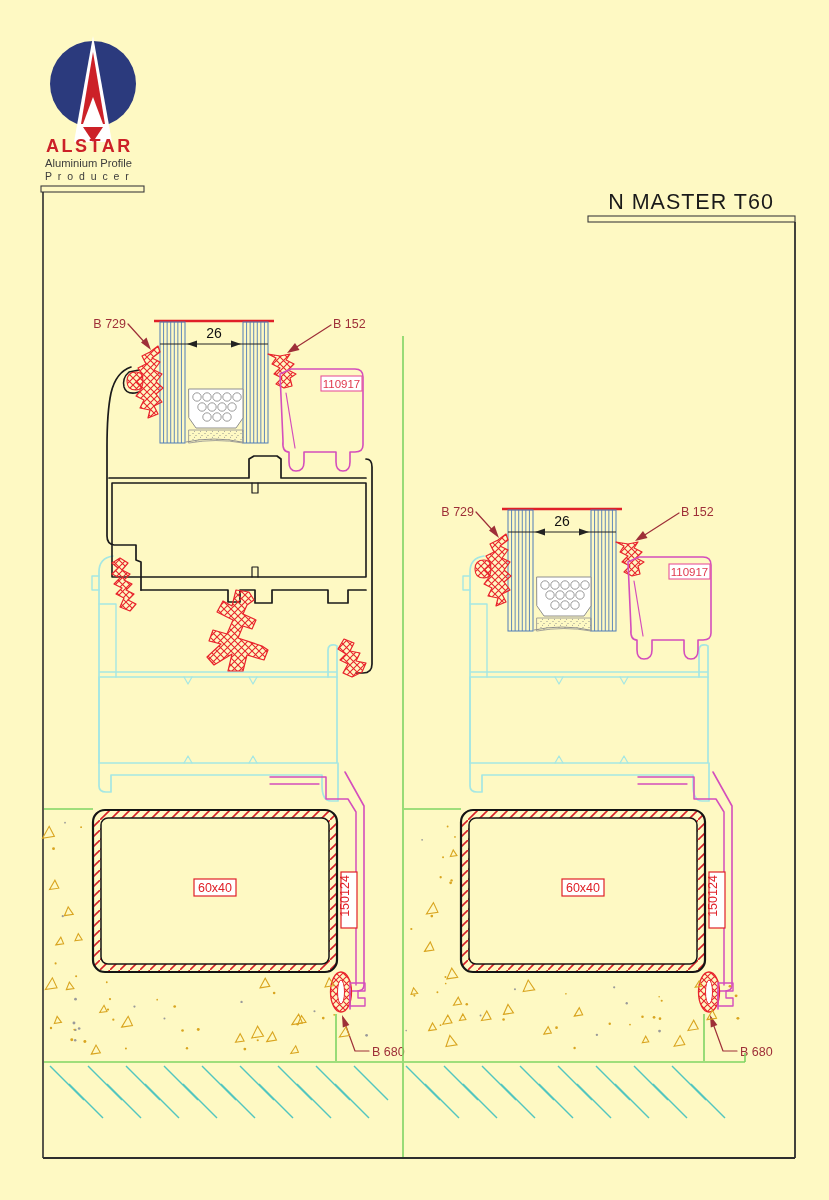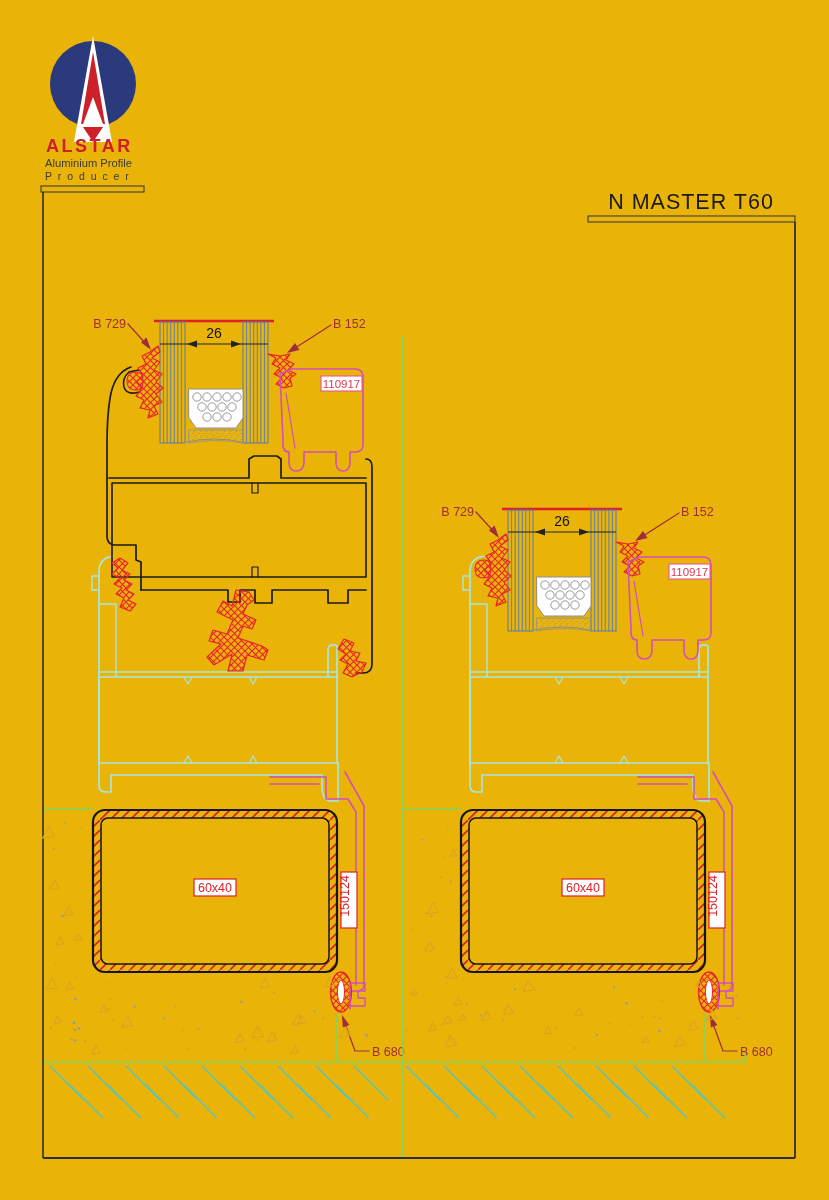--- a/index.html
+++ b/index.html
@@ -1,16 +1,16 @@
 <!DOCTYPE html>
 <html><head>
 <meta charset="utf-8">
 <style>
   html,body{margin:0;padding:0;background:#fff;}
-  #page{position:relative;width:829px;height:1200px;background:#eab308;overflow:hidden;}
+  #page{position:relative;width:829px;height:1200px;background:#fef9c3;overflow:hidden;}
   svg{position:absolute;left:0;top:0;}
   svg text{font-family:"Liberation Sans","DejaVu Sans",sans-serif;}
 </style>
 </head>
 <body>
 
 <div id="page">
 <svg id="cad" width="829" height="1200" viewBox="0 0 829 1200">
   <defs>
     <pattern id="redCross" width="7" height="7" patternUnits="userSpaceOnUse">

